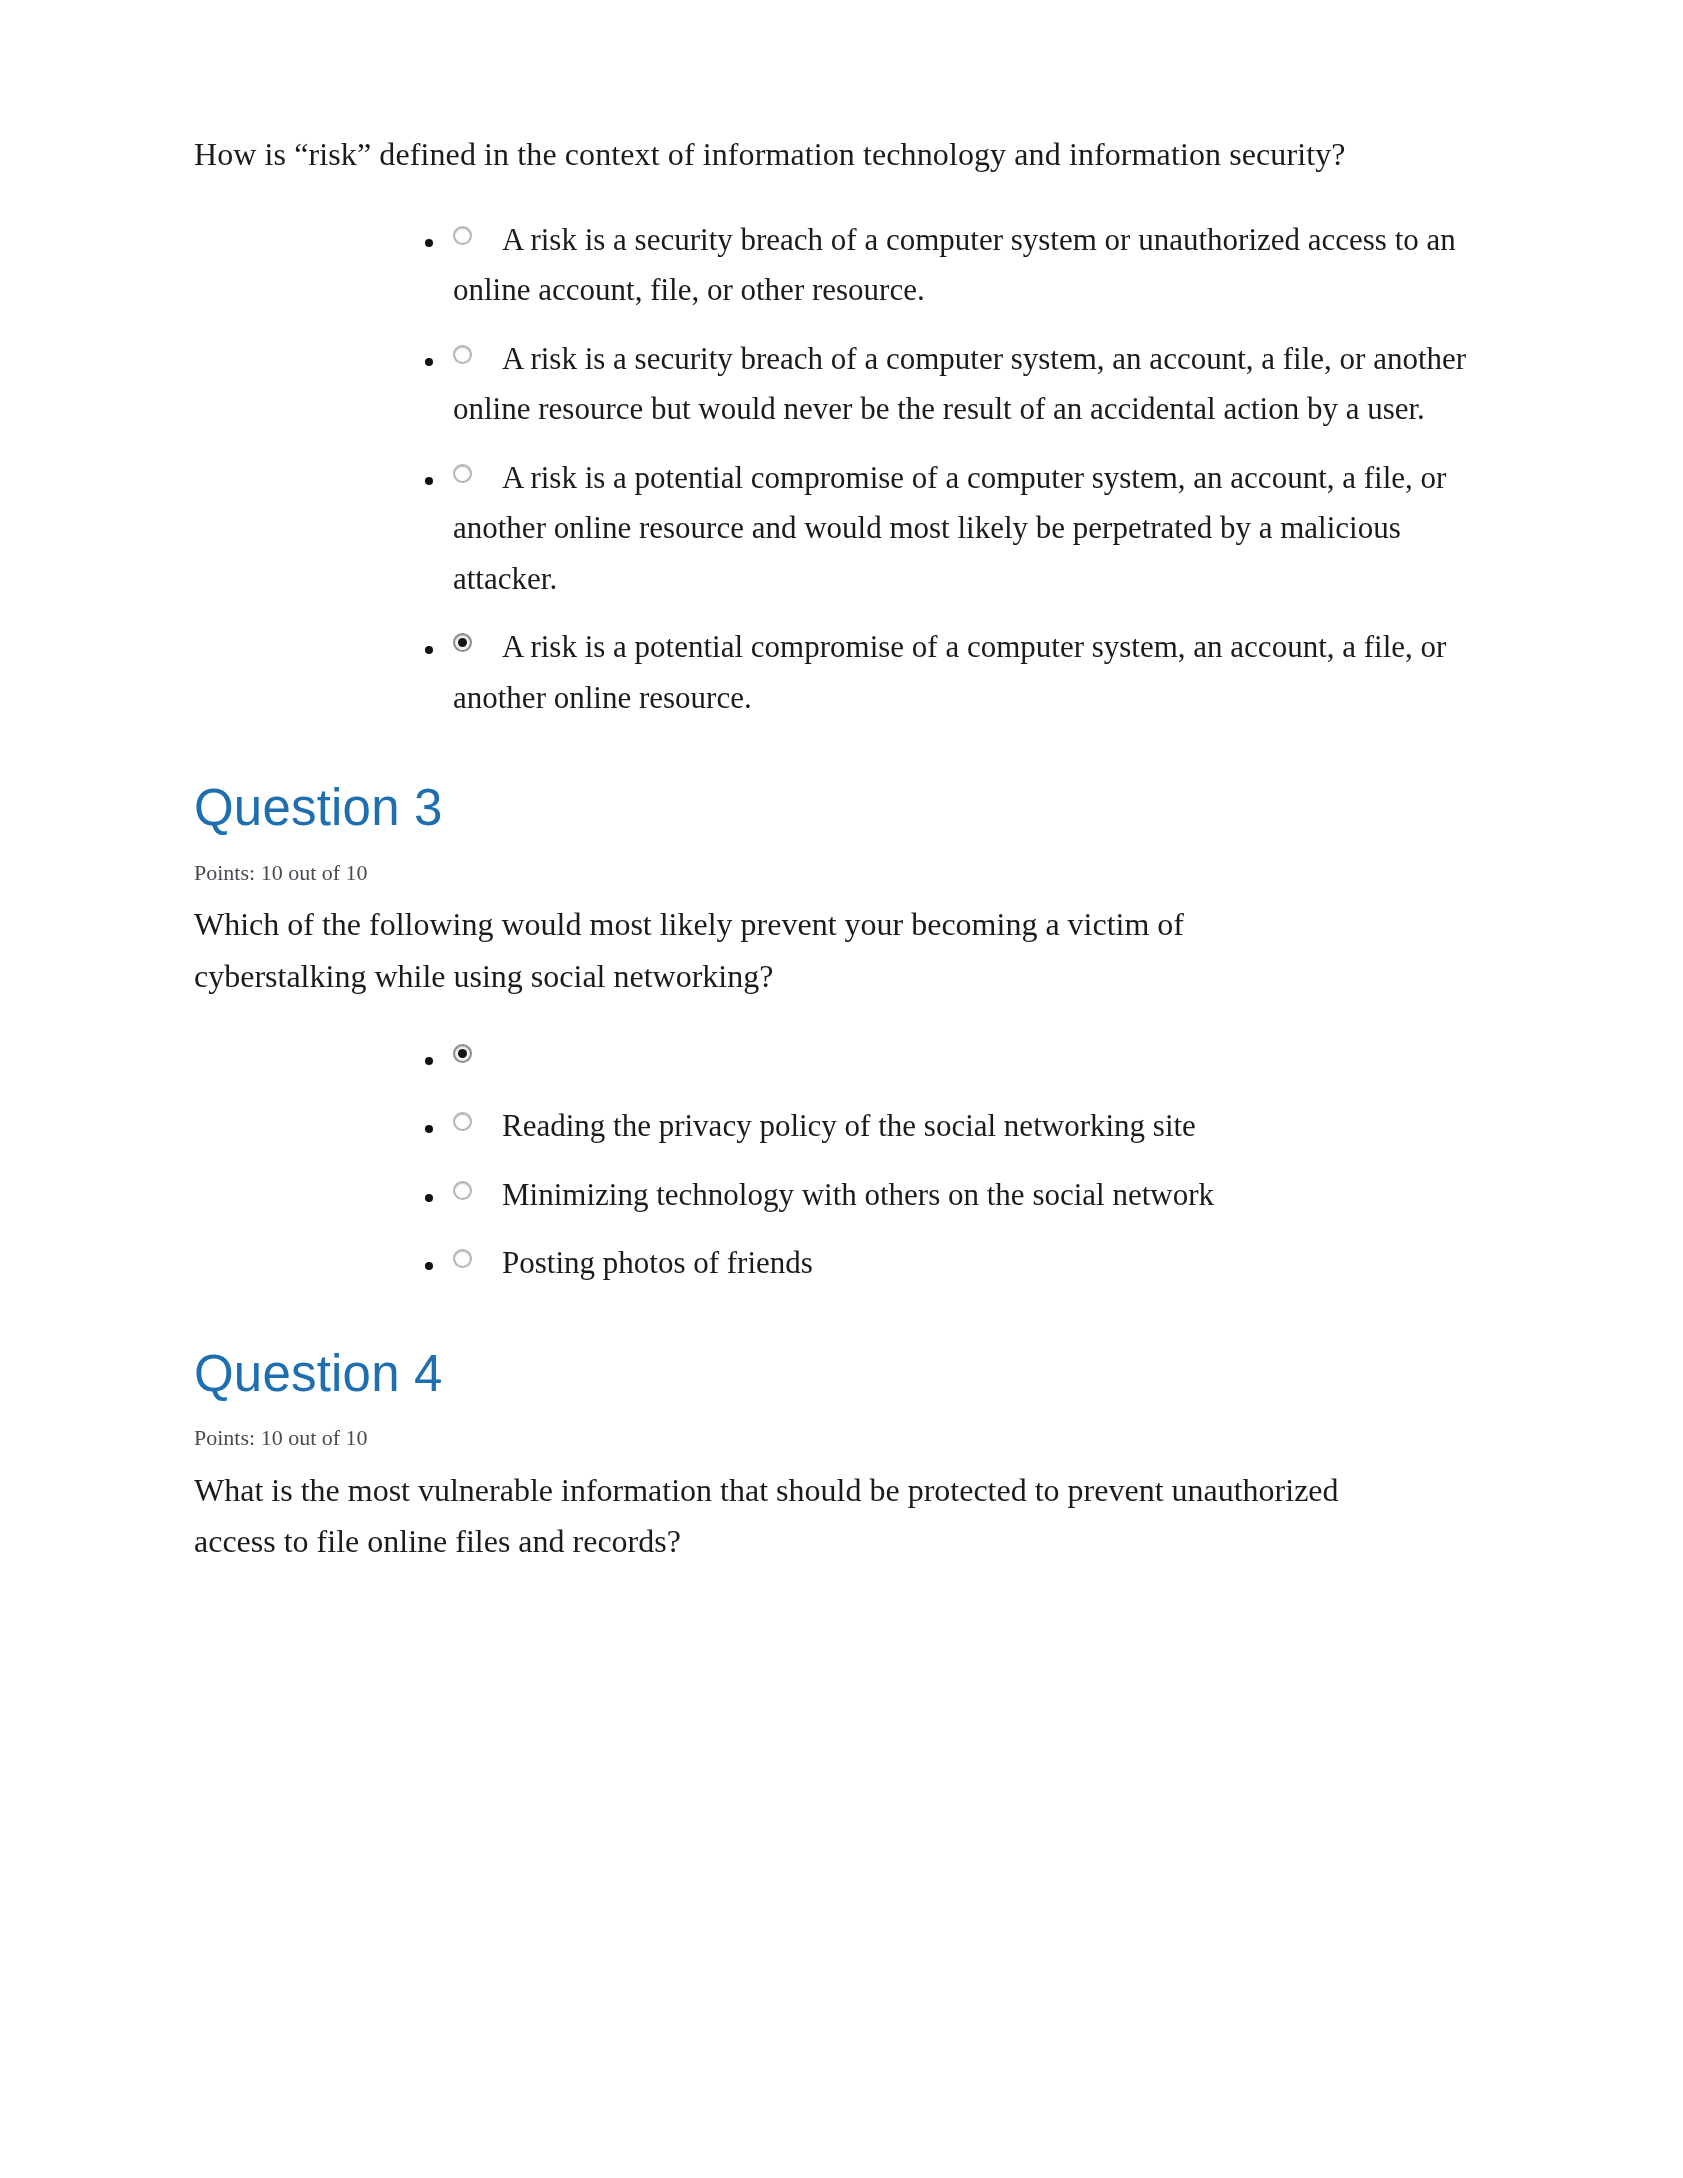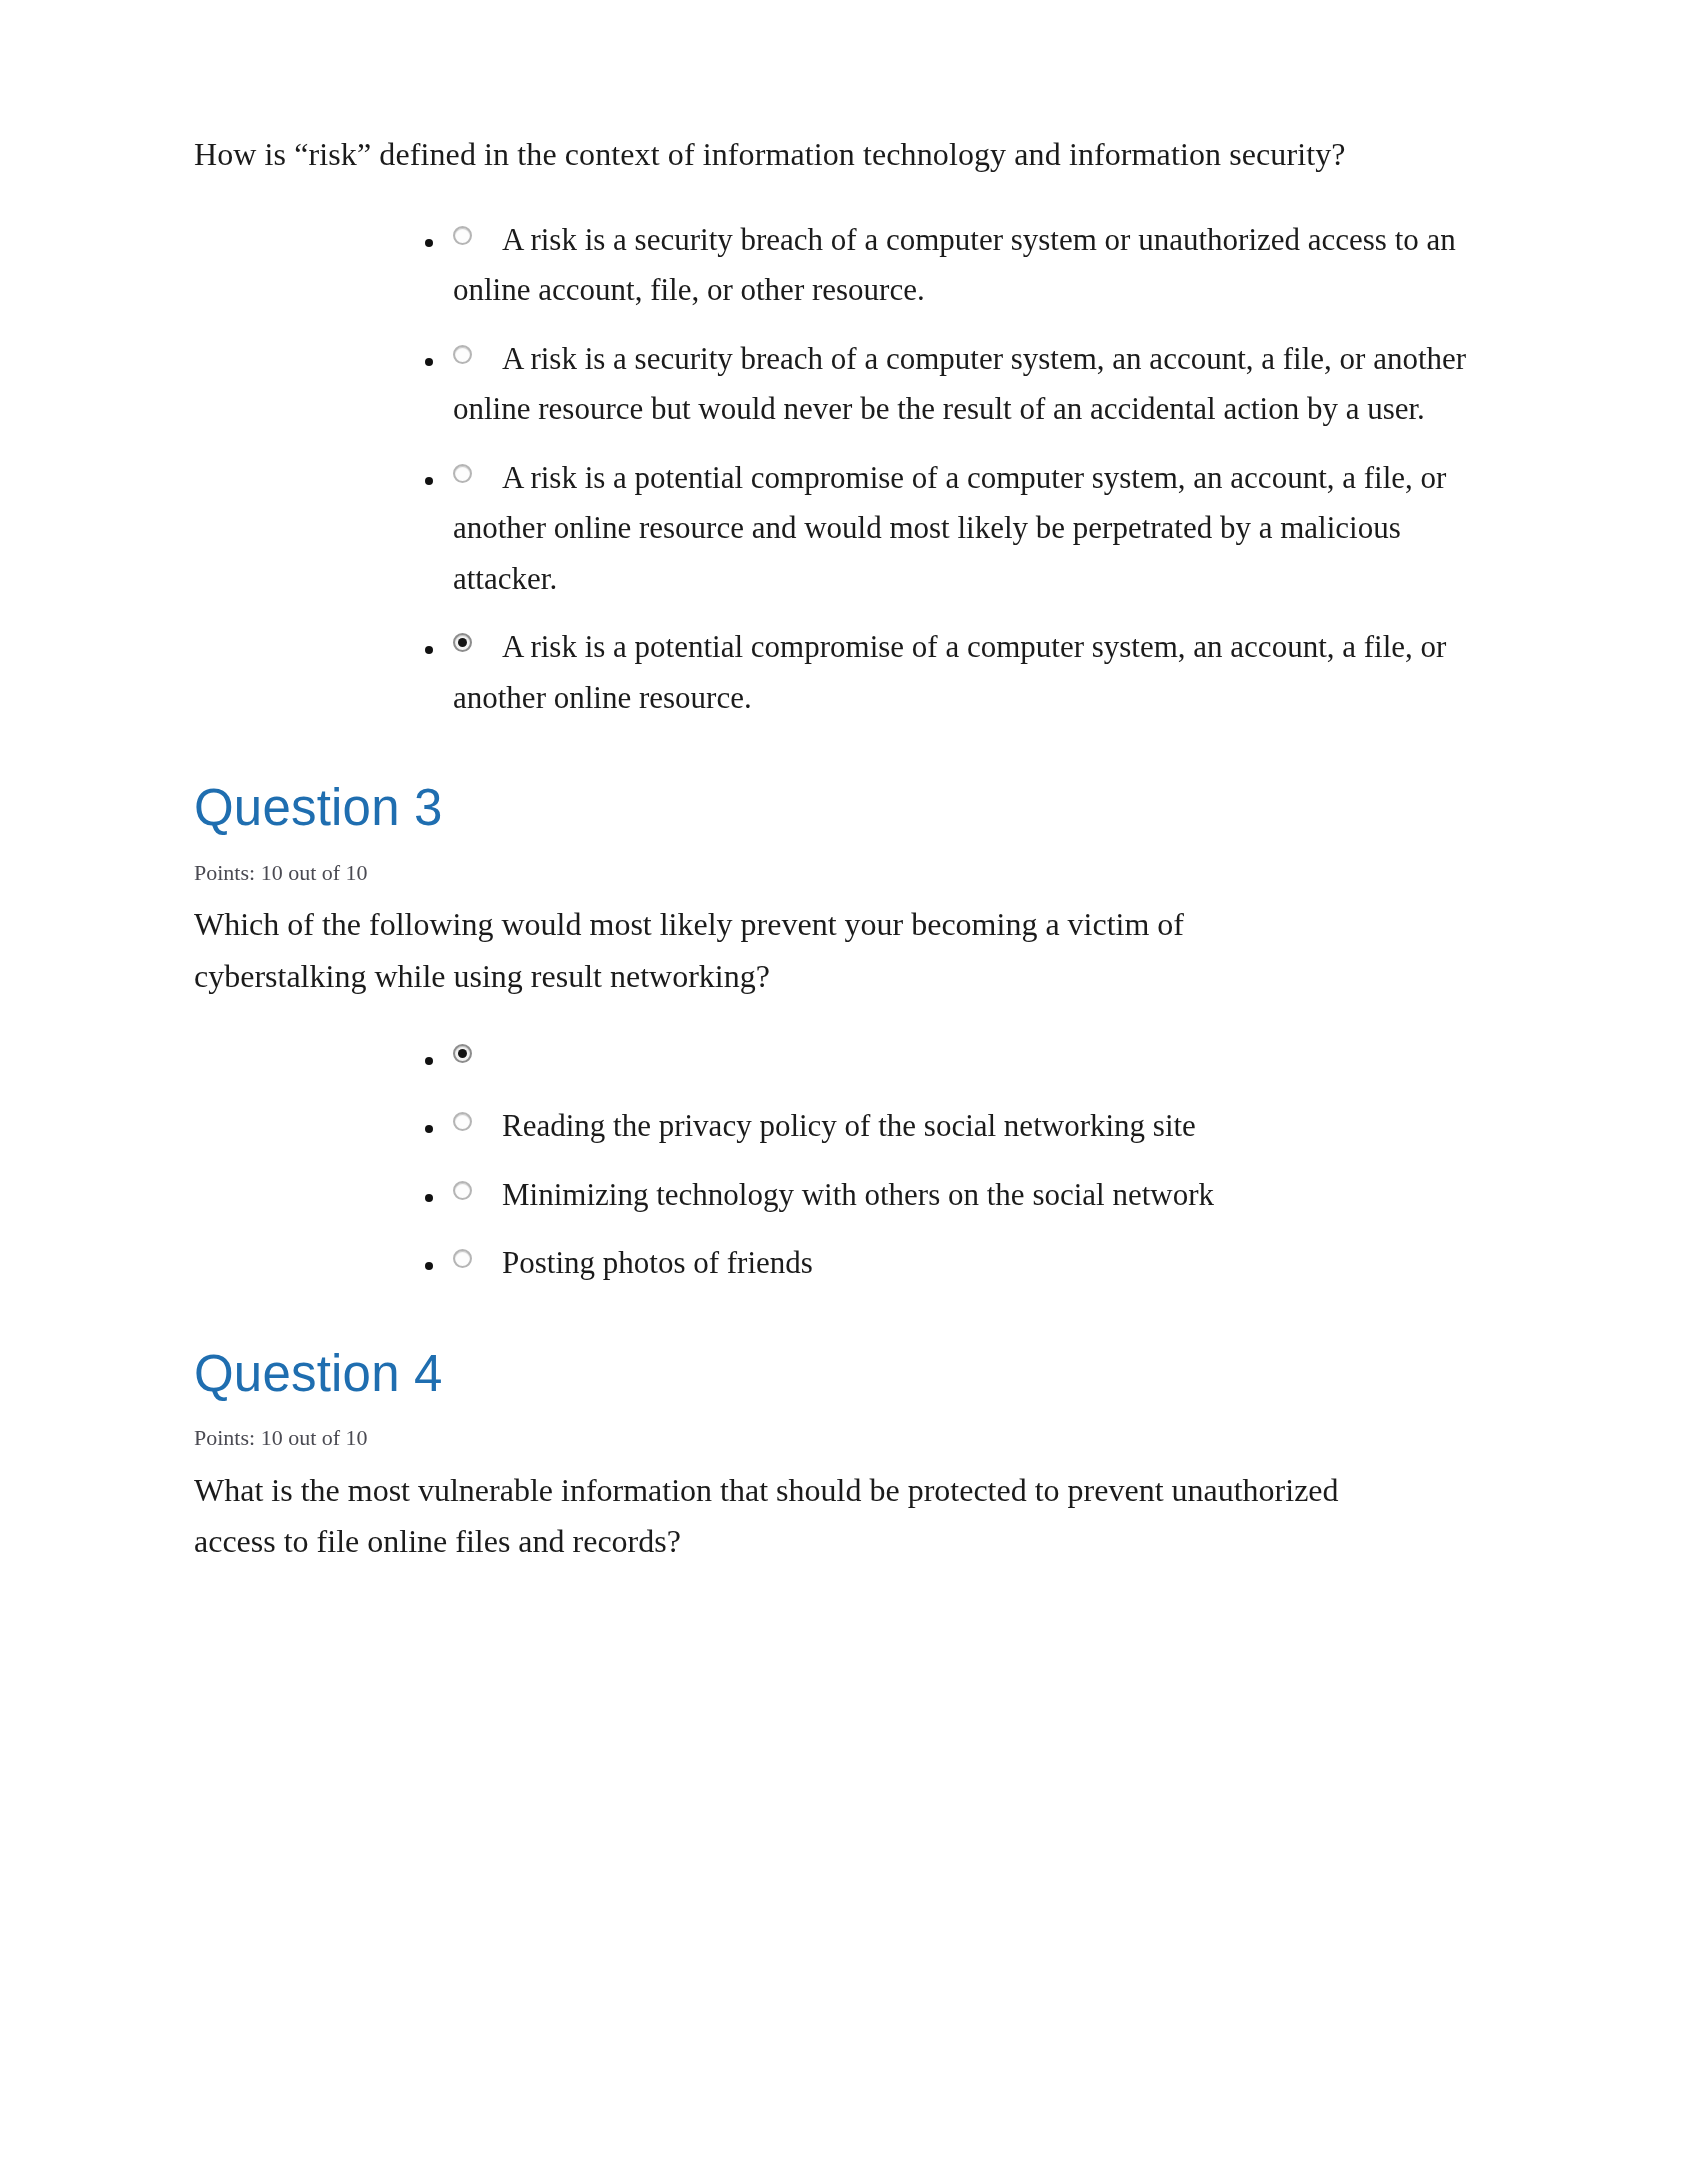--- a/index.html
+++ b/index.html
@@ -157,21 +157,21 @@
 
   <section>
 
     <h2 class="qhead">Question 3</h2>
 
     <p class="points">
       <span>Points:</span>
       <span class="pval">10 out of 10</span>
     </p>
 
-    <p class="qbody">Which of the following would most likely prevent your becoming a victim of cyberstalking while using result networking?</p>
+    <p class="qbody">Which of the following would most likely prevent your becoming a victim of cyberstalking while using social networking?</p>
 
     <ul class="options tight">
 
       <li>
         <span class="opt-body">
           <span class="radio checked"></span>
         </span>
       </li>
 
       <li>

